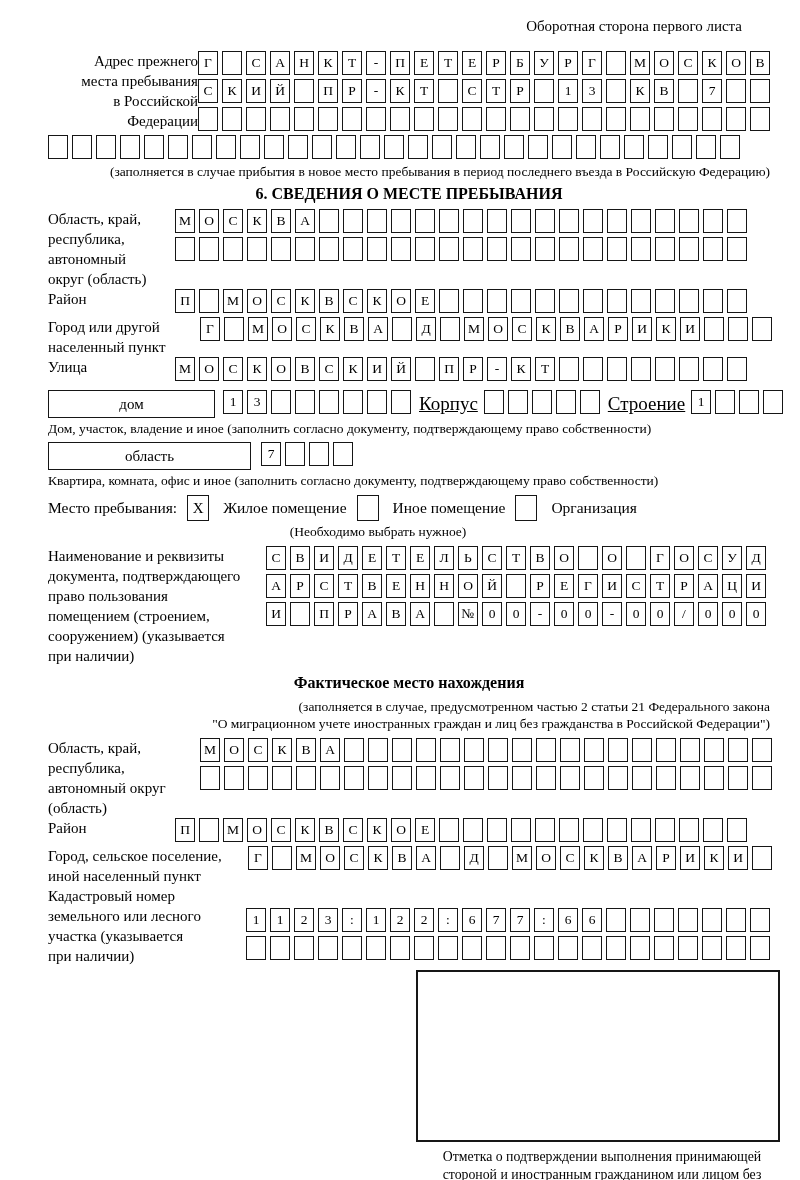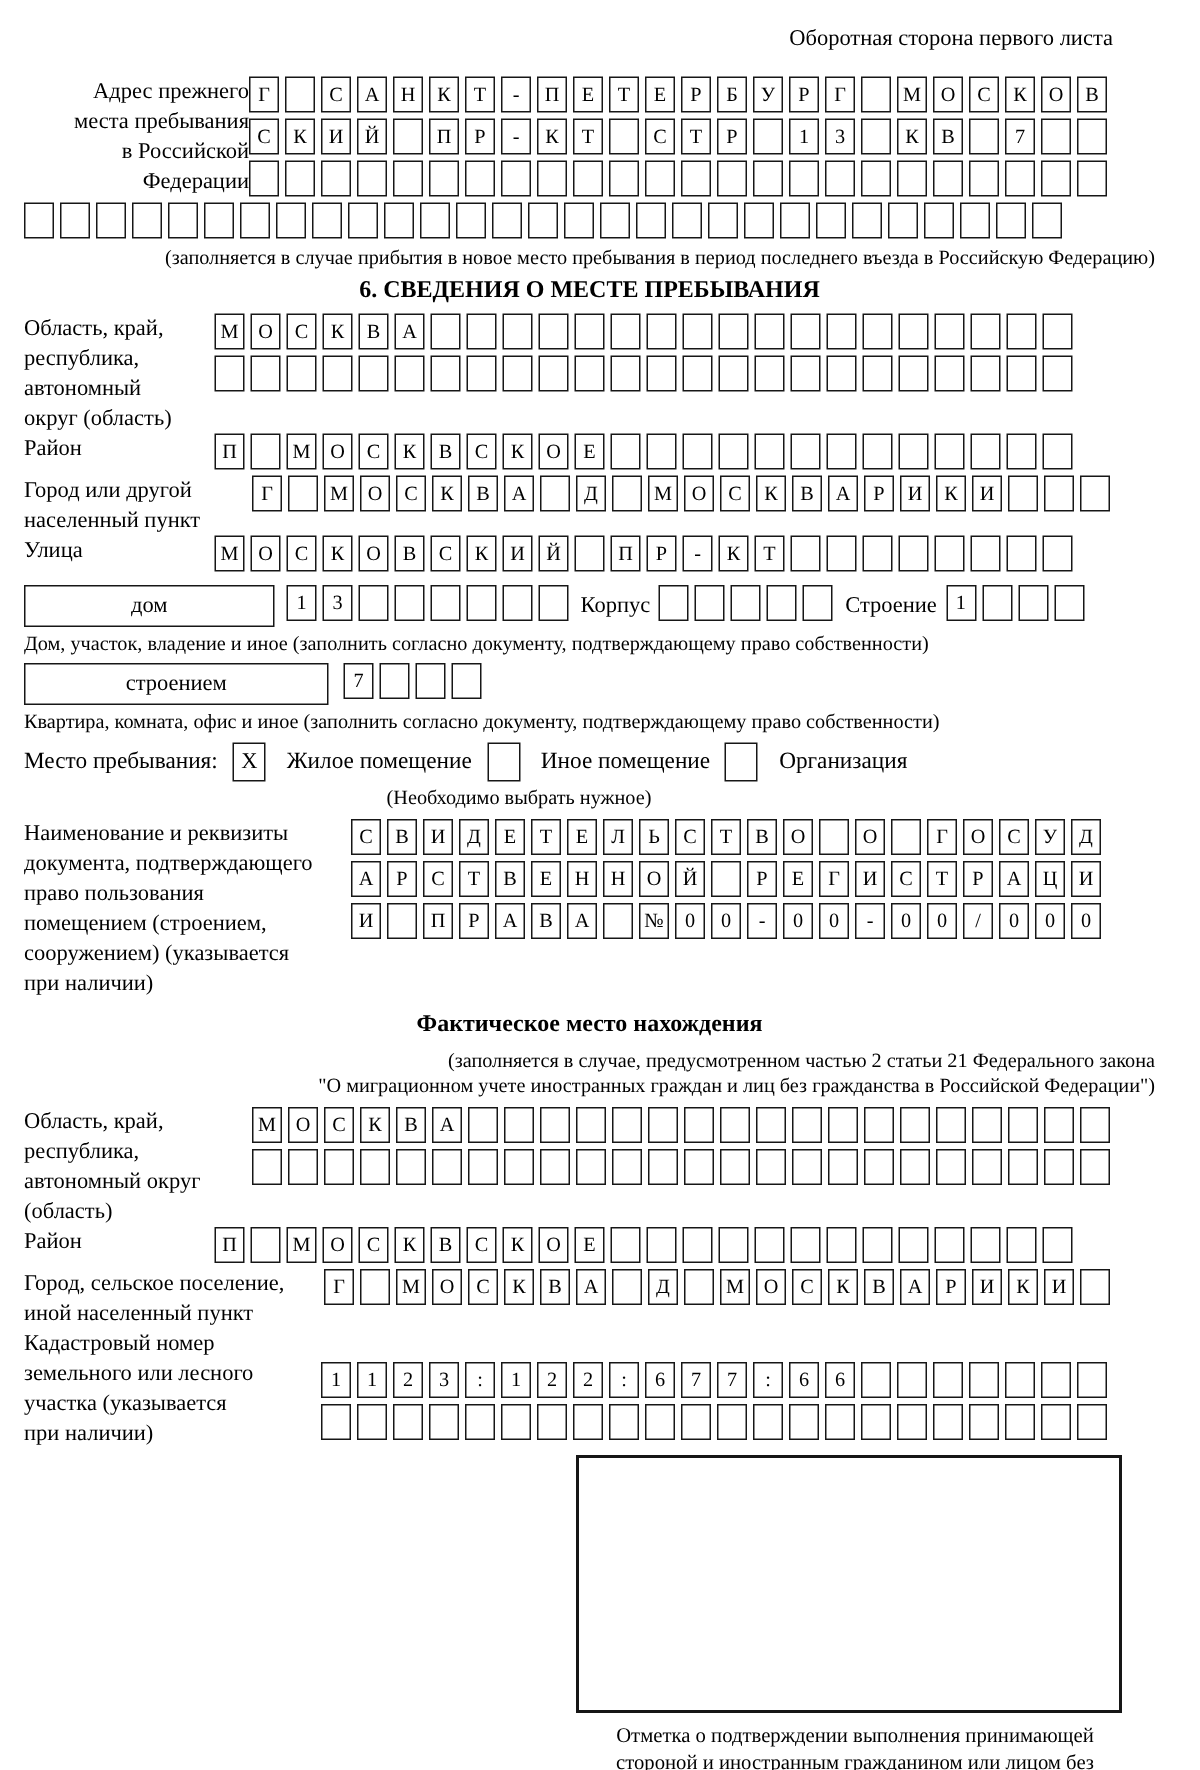--- a/index.html
+++ b/index.html
@@ -1,37 +1,37 @@
 <!DOCTYPE html>
 <html><head>
 <meta charset="utf-8">
 <style>
   html,body{margin:0;padding:0;background:#fff;color:#000;}
   body{width:800px;height:1180px;font-family:"Liberation Serif","DejaVu Serif",serif;overflow:hidden;}
-  .page{box-sizing:border-box;width:800px;height:1180px;padding:18px 30px 0 16px;position:relative;}
+  .page{box-sizing:border-box;width:800px;height:1180px;padding:18px 30px 0 48px;position:relative;}
 
   .header-note{text-align:right;font-size:15px;padding-right:28px;}
 
   .frow{display:flex;align-items:flex-start;}
   .flabel{font-size:15px;line-height:20px;white-space:pre-line;flex:0 0 auto;}
   .grid{flex:1 1 auto;}
   .boxrow{display:flex;gap:4px;margin-bottom:4px;}
   .cb{box-sizing:content-box;width:18px;height:22px;border:1.6px solid #161616;display:inline-flex;
       align-items:center;justify-content:center;font-size:13.5px;line-height:1;flex:0 0 auto;background:#fff;}
   .note{font-size:13.5px;line-height:17px;}
   .center{text-align:right;}
   .sec-title{font-weight:bold;font-size:16px;text-align:center;margin:5px 0 6px 0;}
 
   .lc150{width:150px;} .lc127{width:127px;} .lc152{width:152px;} .lc218{width:218px;}
   .lc200{width:200px;} .lc198{width:198px;}
 
   .widebox{box-sizing:border-box;border:1.8px solid #161616;height:28px;display:inline-flex;
            align-items:center;justify-content:center;font-size:15px;flex:0 0 auto;background:#fff;}
   .wb-house{width:167px;} .wb-apt{width:203px;}
-  .inline-lbl{font-size:15px;line-height:28px;flex:0 0 auto;}
+  .inline-lbl{font-size:19px;line-height:28px;flex:0 0 auto;text-decoration:underline;}
   .hrow{display:flex;align-items:flex-start;margin-top:5px;margin-bottom:2px;}
   .hrow .boxrow{margin-bottom:0;}
   .gap8{width:8px;flex:0 0 auto;} .gap6{width:6px;flex:0 0 auto;} .gap10{width:10px;flex:0 0 auto;}
 
   .stayrow{display:flex;align-items:center;margin-top:6px;font-size:15.5px;}
   .ckb{box-sizing:content-box;width:20px;height:24px;border:1.7px solid #161616;display:inline-flex;
        align-items:center;justify-content:center;font-size:15px;flex:0 0 auto;margin:0 14px 0 10px;background:#fff;}
   .stay-note{margin:2px 0 4px 150px;width:360px;text-align:center;}
 
   .stamp-wrap{margin-left:368px;width:372px;margin-top:4px;}
@@ -354,21 +354,21 @@
     <div class="boxrow">
         <span class="cb">1</span>
         <span class="cb"></span>
         <span class="cb"></span>
         <span class="cb"></span>
       </div>
   </div>
   <div class="note">Дом, участок, владение и иное (заполнить согласно документу, подтверждающему право собственности)</div>
 
   <div class="hrow">
-    <span class="widebox wb-apt">строением</span>
+    <span class="widebox wb-apt">область</span>
     <span class="gap10"></span>
     <div class="boxrow">
         <span class="cb">7</span>
         <span class="cb"></span>
         <span class="cb"></span>
         <span class="cb"></span>
       </div>
   </div>
   <div class="note">Квартира, комната, офис и иное (заполнить согласно документу, подтверждающему право собственности)</div>
 

